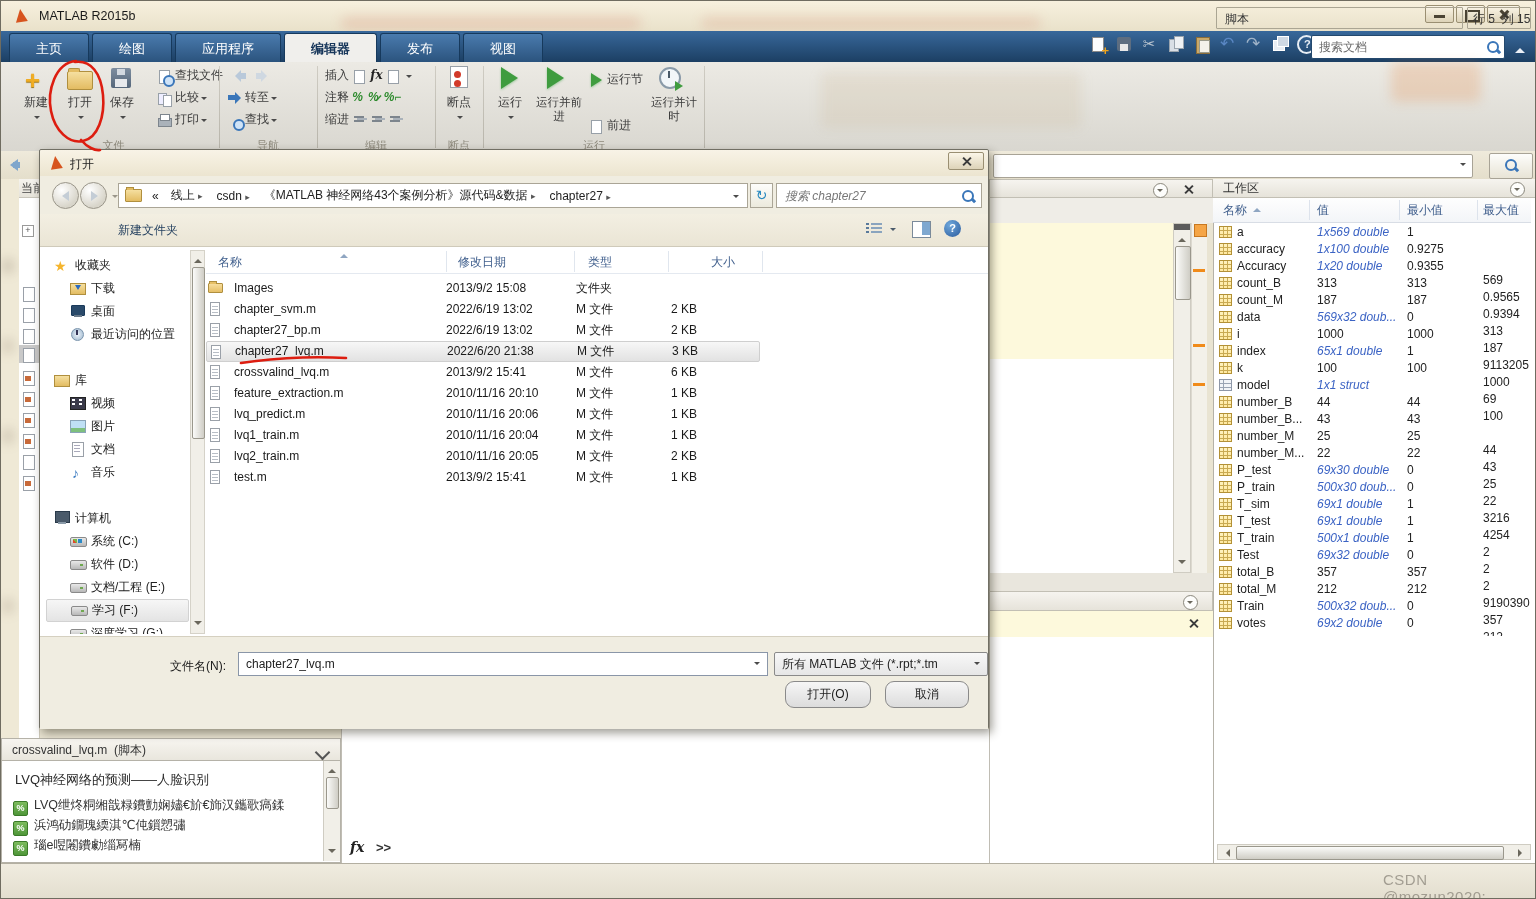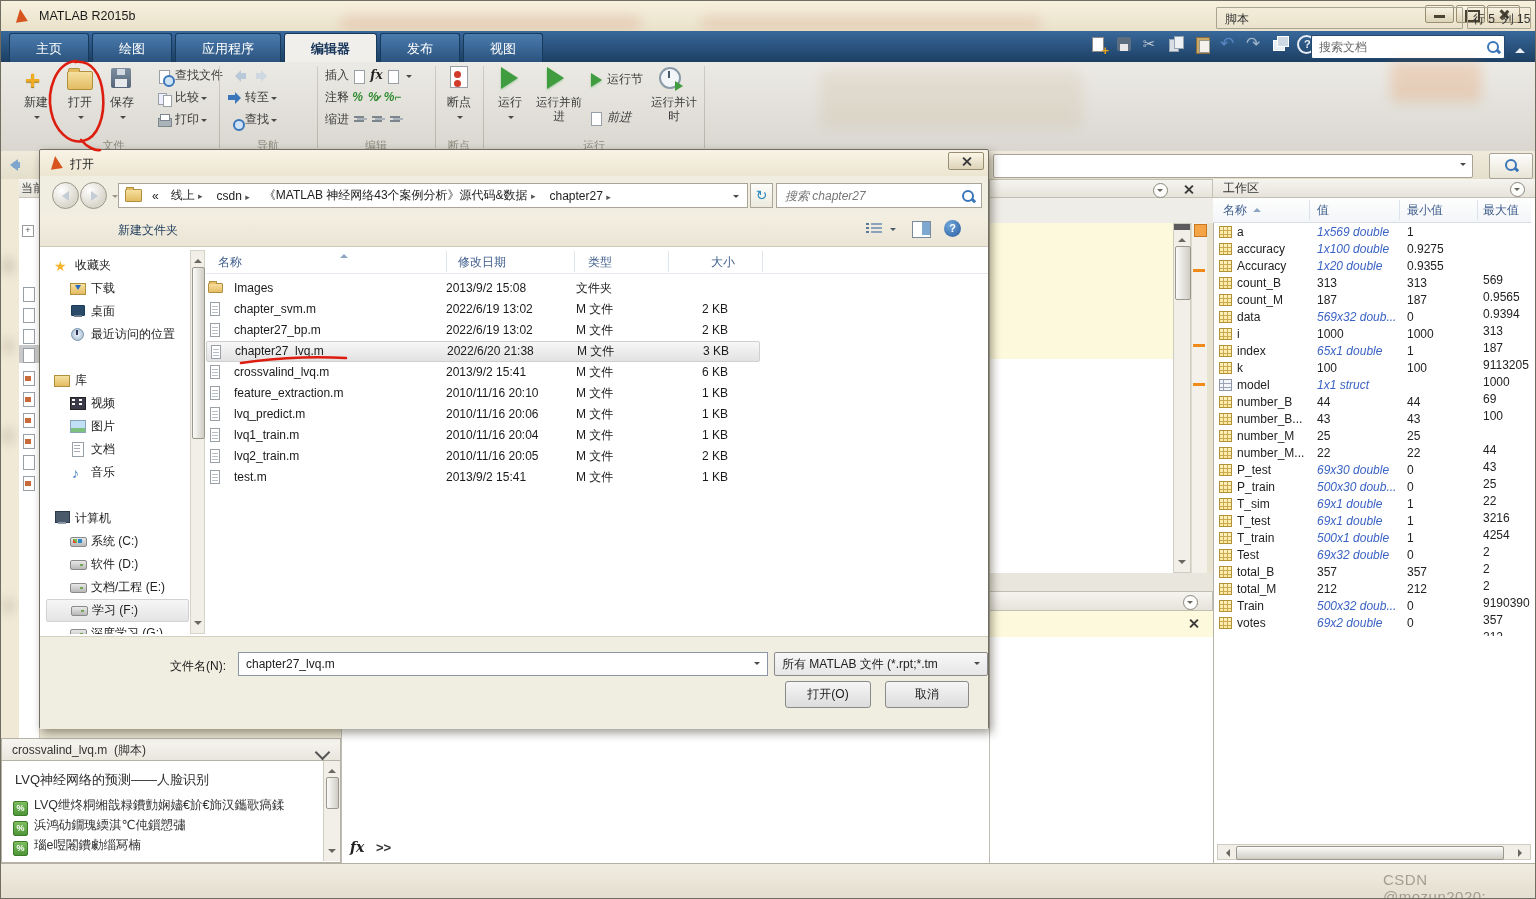--- a/index.html
+++ b/index.html
@@ -206,32 +206,32 @@
   .side-scroll{left:150px;top:100px;width:15px;height:384px;background:#f1efe8;border:1px solid #d5d2c8;box-sizing:border-box;}
   .flist-hdr{left:166px;top:100px;width:782px;height:23px;border-bottom:1px solid #e4e9f0;}
   .fh-cell{position:absolute;top:4px;color:#3f5e8c;}
   .fh-sep{position:absolute;top:1px;width:1px;height:21px;background:#e0e6ee;}
   .frows{left:166px;top:128px;width:782px;height:220px;}
   .frow{height:21px;line-height:21px;position:relative;white-space:nowrap;}
   .frow.selected{background:linear-gradient(#f7f7f7,#e2e2e2);border:1px solid #cfcfcf;border-radius:2px;box-sizing:border-box;width:554px;line-height:19px;}
   .f-name{position:absolute;left:28px;width:215px;overflow:hidden;color:#1a1a1a;}
   .f-date{position:absolute;left:240px;width:125px;color:#1a1a1a;}
   .f-type{position:absolute;left:370px;width:90px;color:#1a1a1a;}
-  .f-size{position:absolute;left:465px;width:88px;text-align:center;color:#1a1a1a;}
+  .f-size{position:absolute;left:465px;width:88px;text-align:left;color:#1a1a1a;}
   .fic{position:absolute;left:2px;top:4px;width:15px;height:13px;}
   .icon-folder{background:linear-gradient(#f7dd9d,#e6bf66);border:1px solid #b08f3e;border-radius:1px;top:5px;height:10px;box-sizing:border-box;}
   .icon-folder:before{content:"";position:absolute;left:0;top:-3px;width:6px;height:2px;background:#e6bf66;border:1px solid #b08f3e;border-bottom:none;}
   .icon-mfile{left:4px;top:3px;width:10px;height:14px;background:#fff;border:1px solid #9aa0a8;box-sizing:border-box;}
   .icon-mfile:before{content:"";position:absolute;left:1px;top:3px;width:6px;height:1px;background:#b8bec6;box-shadow:0 3px 0 #b8bec6,0 6px 0 #b8bec6;}
   .dlg-bottom{left:0;top:486px;width:948px;height:92px;background:#f0ede1;border-top:1px solid #d5d0c0;}
   .fn-label{left:130px;top:508px;color:#1a1a1a;}
   .fn-combo{left:198px;top:502px;width:530px;height:24px;background:#fff;border:1px solid #8a96a8;box-sizing:border-box;line-height:22px;padding-left:7px;}
   .combo-dd{position:absolute;right:7px;top:9px;}
   .ft-combo{left:734px;top:502px;width:214px;height:24px;background:linear-gradient(#f8f8f8,#e6e6e6);border:1px solid #8a8a8a;border-radius:2px;box-sizing:border-box;line-height:22px;padding-left:7px;white-space:nowrap;overflow:hidden;}
-  .dbtn{position:absolute;top:531px;height:27px;background:linear-gradient(#f6f6f6,#dcdcdc);border:1px solid #8a8a8a;border-radius:3px;box-sizing:border-box;text-align:center;line-height:25px;color:#1a1a1a;}
+  .dbtn{position:absolute;top:531px;height:27px;background:linear-gradient(#f6f6f6,#dcdcdc);border:1px solid #8a8a8a;border-radius:9px;box-sizing:border-box;text-align:center;line-height:25px;color:#1a1a1a;}
   
   .anno{left:0;top:0;width:1536px;height:899px;z-index:30;pointer-events:none;}
 </style>
 </head>
 <body>
 
 <div id="stage">
 
   <div class="abs titlebar">
     <div class="abs ml-logo"></div>
@@ -331,21 +331,21 @@
       <div class="blabel">运行</div><span class="dd"></span>
     </div>
     <div class="abs bigbtn" style="left:534px;width:48px;">
       <div class="bicon">
           <span class="play"></span>
         </div>
       <div class="blabel" style="font-size:11.5px;">运行并前进</div>
     </div>
     <div class="abs" style="left:588px;top:6px;">
       <div class="smallrow"><span class="mini"><span class="play play-sm" style="left:2px;top:0;"></span></span><span>运行节</span></div>
-      <div class="smallrow" style="margin-top:16px;font-style:italic;"><span class="mini mini-doc"></span><span>前进</span></div>
+      <div class="smallrow" style="margin-top:24px;"><span class="mini mini-doc"></span><span>前进</span></div>
     </div>
     <div class="abs bigbtn" style="left:648px;width:50px;">
       <div class="bicon">
           <span class="ic-clockplay"></span>
         </div>
       <div class="blabel" style="font-size:11.5px;">运行并计时</div>
     </div>
     <div class="abs rgroup-label" style="left:486px;width:214px;">运行</div>
     <div class="abs rsep" style="left:703px;"></div>
   </div>

